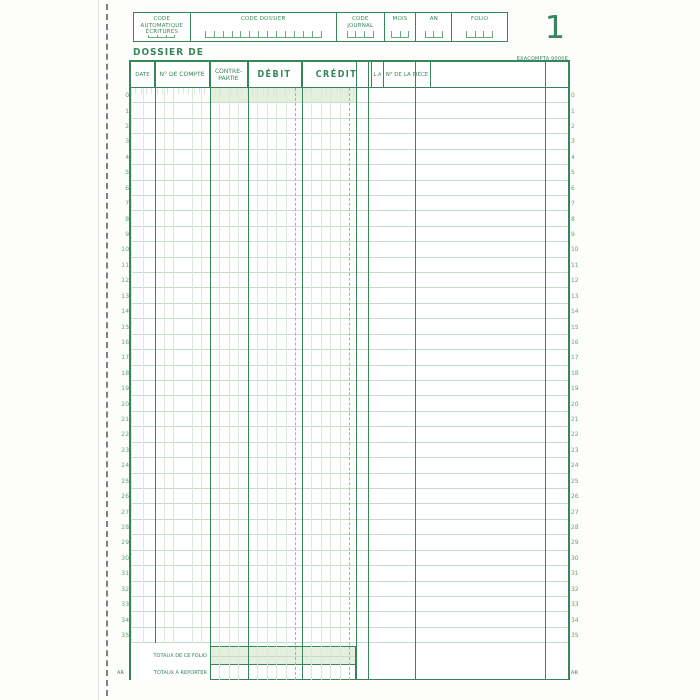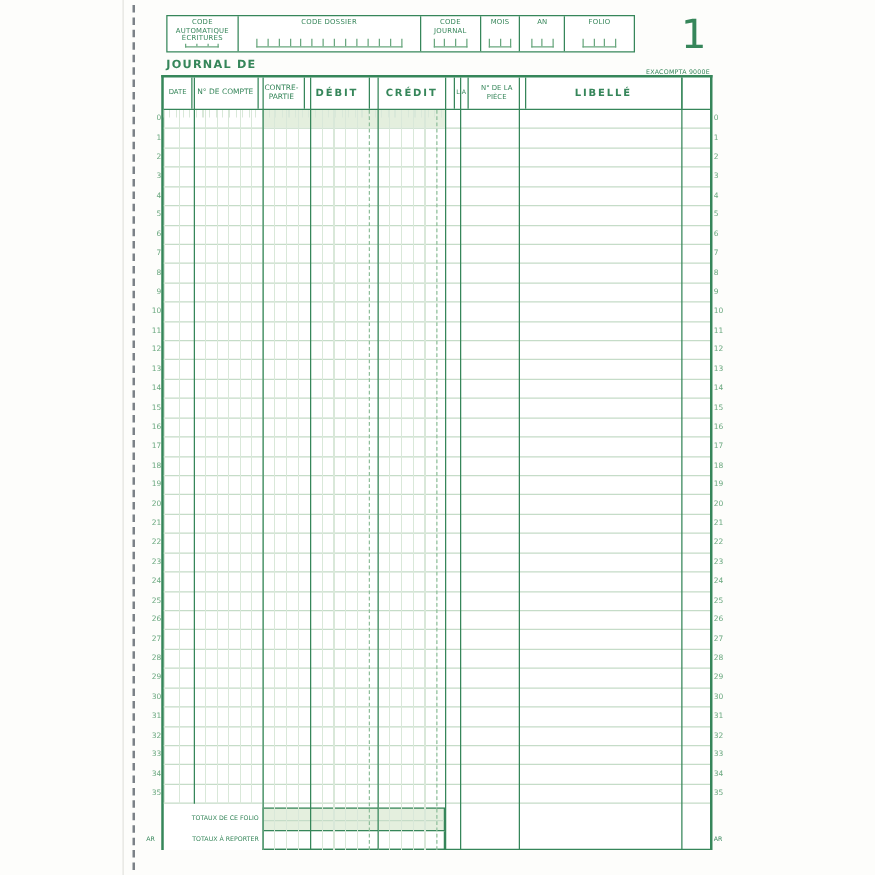--- a/index.html
+++ b/index.html
@@ -121,21 +121,21 @@
         <span class="box-label">FOLIO</span>
         <div class="comb" style="width: 27px;">
           <span class="comb-cell"></span>
           <span class="comb-cell"></span>
           <span class="comb-cell"></span>
         </div>
       </div>
     </div>
   <div class="folio-big">1</div>
 
-  <div class="title">JOURNAL DE</div>
+  <div class="title">DOSSIER DE</div>
   <div class="brand">EXACOMPTA 9000E</div>
 
   <div class="table">
     <div class="thead">
         <div class="th" style="width: 24px; font-size: 5.5px;">
           <span>DATE</span>
         </div>
         <div class="th" style="width: 55px; font-size: 6px;">
           <span>N° DE COMPTE</span>
         </div>
@@ -146,23 +146,20 @@
           <span>DÉBIT</span>
         </div>
         <div class="th big" style="width: 70px; font-size: 8px;">
           <span>CRÉDIT</span>
         </div>
         <div class="th" style="width: 12px; font-size: 5px;">
           <span>L.A</span>
         </div>
         <div class="th" style="width: 47px; font-size: 5.5px;">
           <span>N° DE LA PIÈCE</span>
-        </div>
-        <div class="th big" style="width: 130px; font-size: 8px;">
-          <span>LIBELLÉ</span>
         </div>
         <div class="th" style="width: 23px; font-size: 5px;"></div>
       </div>
     <div class="tbody">
         <div class="trow">
           <div class="row0-shade"></div>
           <div class="row0-ticks"></div>
           <span class="rownum nl">0</span>
           <span class="rownum nr">0</span>
         </div>

